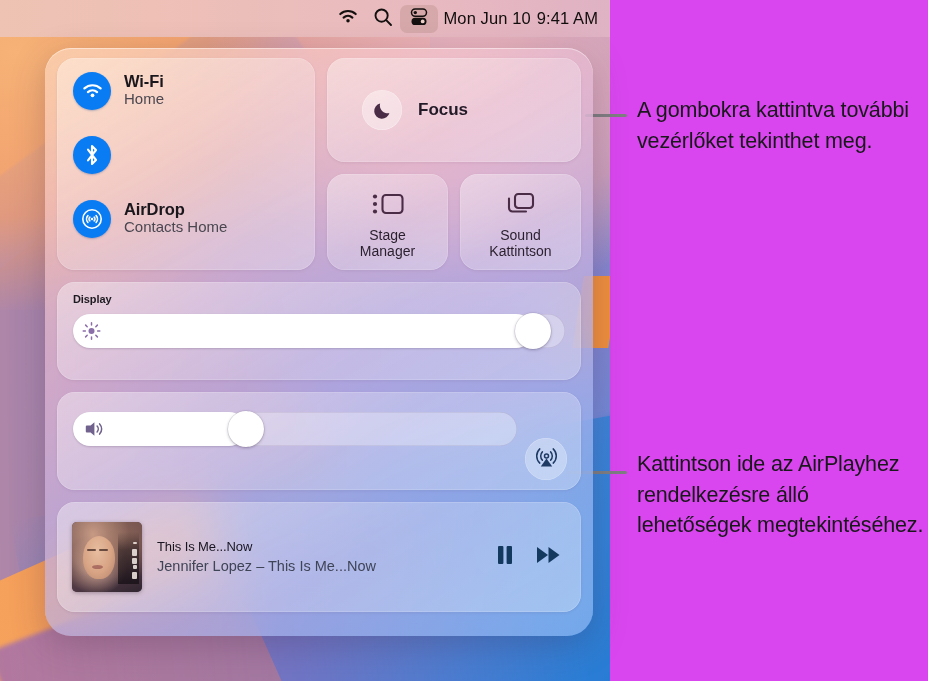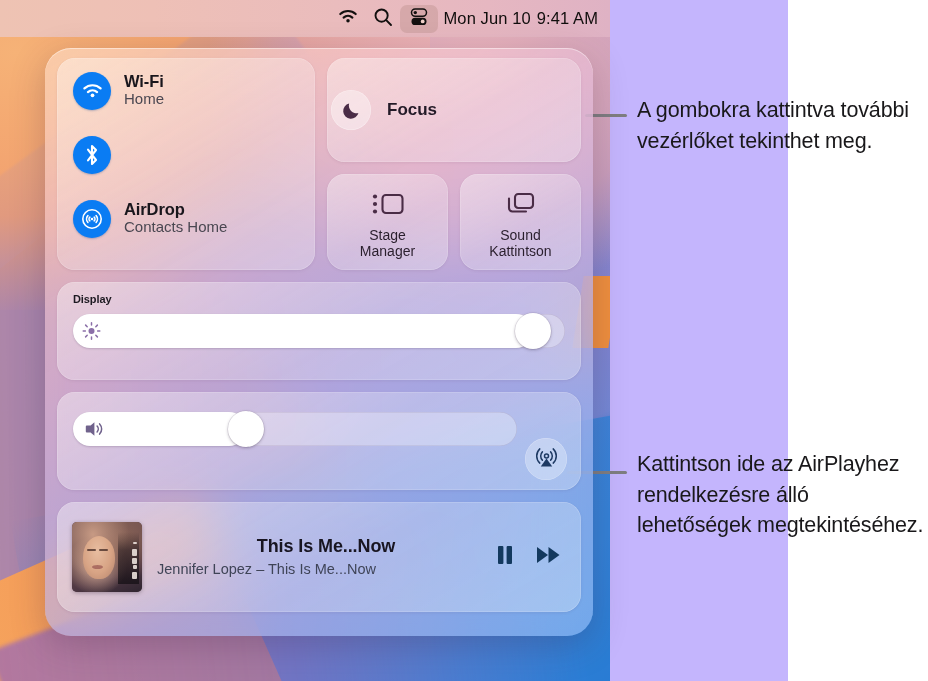--- a/index.html
+++ b/index.html
@@ -3,21 +3,21 @@
 <meta charset="utf-8">
 <style>
   * { box-sizing: border-box; margin: 0; padding: 0; }
   html, body {
     width: 928px; height: 681px;
     font-family: "Liberation Sans", sans-serif;
     overflow: hidden;
     background: #ffffff;
   }
 
-  #root { position: relative; width: 788px; height: 681px; background: #c4b5fd; }
+  #root { position: relative; width: 928px; height: 681px; background: #d946ef; }
 
   
   #desktop {
     position: absolute; left: 0; top: 0; width: 610px; height: 681px;
     overflow: hidden;
   }
   .wp-base {
     position: absolute; inset: 0;
     background:
       linear-gradient(150deg,
@@ -141,21 +141,21 @@
     background: #0a7cf3;
     display: flex; align-items: center; justify-content: center;
     flex: 0 0 38px; box-shadow: 0 1px 2px rgba(0,60,140,0.28);
   }
   .conn-txt { margin-left: 13px; line-height: 1.12; }
   .conn-title { font-size: 16.5px; font-weight: 700; color: #19161c; letter-spacing: -.1px; }
   .conn-sub { font-size: 15px; font-weight: 400; color: #4a4751; margin-top: 1px; }
 
   
   #tile-focus { left: 282px; top: 10px; width: 254px; height: 104px;
-    display: flex; align-items: center; padding-left: 4px; }
+    display: flex; align-items: center; padding-left: 35px; }
   .focus-ico {
     width: 40px; height: 40px; border-radius: 50%;
     background: rgba(255,255,255,0.38);
     display: flex; align-items: center; justify-content: center;
     box-shadow: 0 0 0 .5px rgba(255,255,255,0.4) inset;
   }
   .focus-label { font-size: 17px; font-weight: 600; color: #231a27; margin-left: 16px; }
 
   
   .sq-tile {
@@ -244,21 +244,21 @@
   .album .ta-line {
     position: absolute; right: 10%; background: rgba(235,225,220,0.9); border-radius: 1px;
   }
   .album .t1 { top: 20%; width: 22%; height: 2px; }
   .album .t2 { top: 34%; width: 26%; height: 7px; }
   .album .t3 { top: 50%; width: 24%; height: 6px; }
   .album .t4 { top: 64%; width: 20%; height: 4px; }
   .album .t5 { top: 78%; width: 26%; height: 7px; }
 
   .now-txt { margin-left: 15px; flex: 1 1 auto; min-width: 0; line-height: 1.2; }
-  .now-title { font-size: 18px; font-weight: 700; color: #181521; letter-spacing: -.1px; text-align: center; }
+  .now-title { font-size: 13px; font-weight: 400; color: #181521; letter-spacing: -.1px; }
   .now-sub { font-size: 14.5px; font-weight: 400; color: #3f4457; margin-top: 4px; }
   .now-ctrls { display: flex; align-items: center; gap: 20px; flex: 0 0 auto; }
 
   
   .callout { position: absolute; z-index: 8; }
   .callout-text {
     font-size: 21.5px; line-height: 1.42; color: #19181a;
     font-weight: 400; letter-spacing: -.15px;
   }
   .leader {

